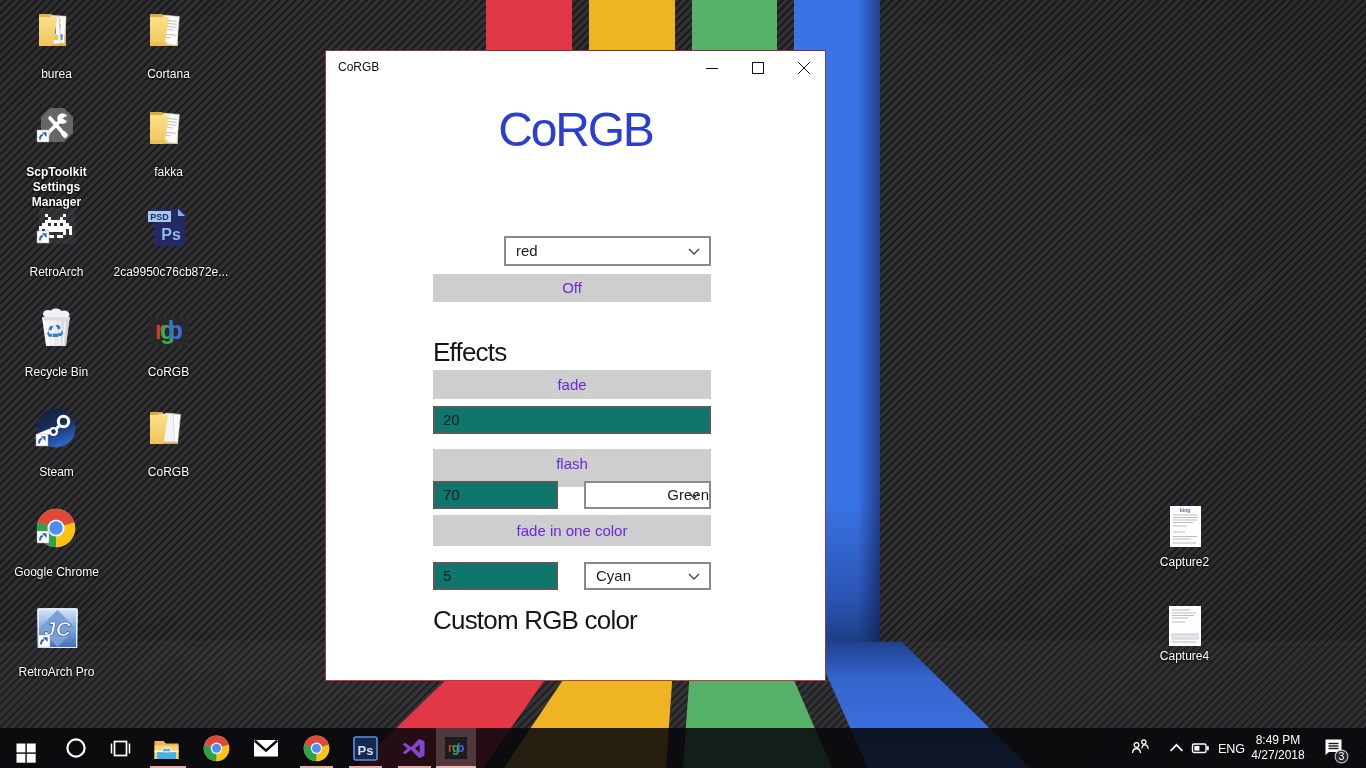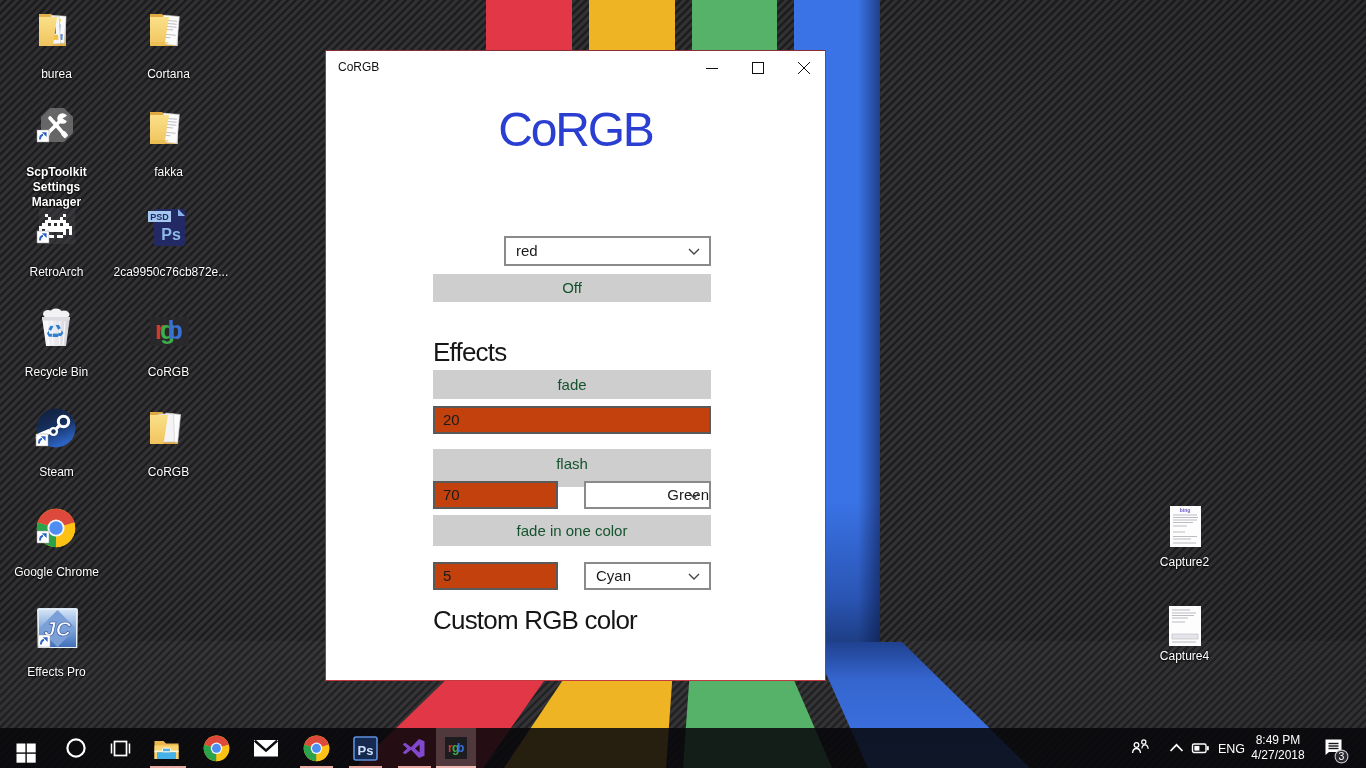--- a/index.html
+++ b/index.html
@@ -25,25 +25,25 @@
   background:#fff; border:1px solid; border-color:#8a2f35 #a5363b #c23b41 #a5363b;
 }
 #win .titletext { position:absolute; left:12px; top:9px; font-size:12px; color:#111; }
 .capbtn { position:absolute; top:0; width:46px; height:34px; }
 #bigtitle {
   position:absolute; left:0; top:51px; width:100%; text-align:center;
   font-size:48px; color:#2a3ed2; letter-spacing:-2.2px;
 }
 .h2 { position:absolute; font-size:26px; color:#161616; letter-spacing:-0.8px; }
 .btn {
-  position:absolute; background:#cecece; color:#14532d; font-size:15px;
+  position:absolute; background:#cecece; color:#6d28d9; font-size:15px;
   text-align:center; left:107px; width:278px;
 }
 .tin {
-  position:absolute; background:#c2410c; border:2px solid #5a5a5a; color:#1b1b1b;
+  position:absolute; background:#0f766e; border:2px solid #5a5a5a; color:#1b1b1b;
   font-size:15px; padding-left:8px;
 }
 .combo {
   position:absolute; background:#fff; border:2px solid #8a8a8a; color:#1b1b1b;
   font-size:15px; padding-left:10px;
 }
 .combo svg { position:absolute; right:9px; top:50%; margin-top:-3px; }
 #taskbar {
   position:absolute; left:0; top:728px; width:1366px; height:40px;
   background:rgba(8,8,11,0.87);
@@ -303,21 +303,21 @@
 </div>
 
 <div class="dicon" style="left:1.5px; top:608px;">
   <svg class="ic" width="44" height="40" viewBox="0 0 44 40">
     <rect x="2" y="0" width="41" height="41" rx="2" fill="url(#jcgrad)"></rect>
     <rect x="3.5" y="1.5" width="38" height="38" fill="none" stroke="#e8eef8" stroke-width="1"></rect>
     <polygon points="22.5,2 41,20.5 22.5,39 4,20.5" fill="#7ba0d8"></polygon>
     <text x="22.5" y="28" font-size="21" font-weight="bold" font-style="italic" fill="#f4f8ff" stroke="#3c5a9c" stroke-width="0.7" text-anchor="middle" font-family="Liberation Sans">JC</text>
     <use href="#badge" x="3" y="27"></use>
   </svg>
-  <span class="lb">Effects Pro</span>
+  <span class="lb">RetroArch Pro</span>
 </div>
 
 <div class="dicon" style="left:1129.5px; top:506px;">
   <svg class="ic" width="44" height="42" viewBox="0 0 44 42">
     <rect x="7" y="0" width="31" height="41" fill="#fdfdfd"></rect>
     <text x="22" y="6" font-size="5" font-weight="bold" fill="#6a5acd" text-anchor="middle" font-family="Liberation Sans">bing</text>
     <g stroke="#a9a9b2" stroke-width="0.8">
       <line x1="10" y1="9" x2="34" y2="9"></line>
         <line x1="10" y1="11.5" x2="35" y2="11.5"></line>
       <line x1="10" y1="14" x2="34" y2="14"></line>

